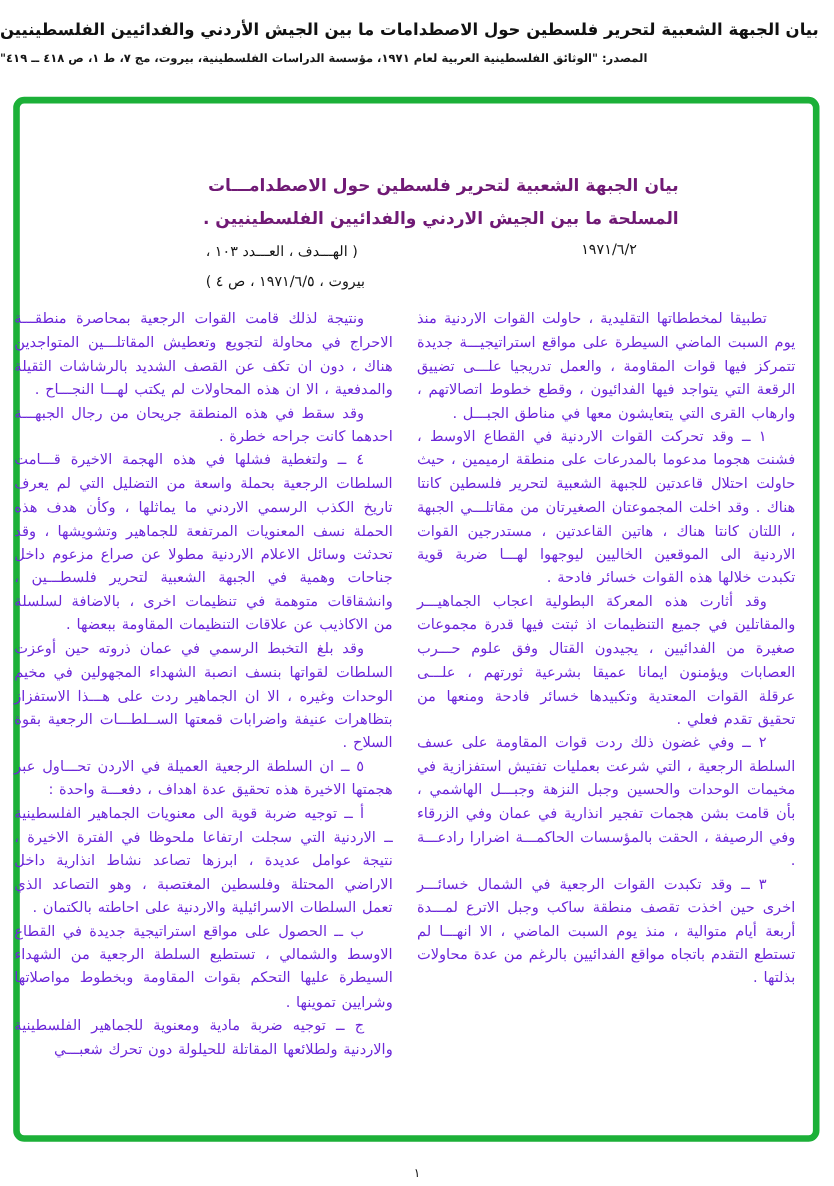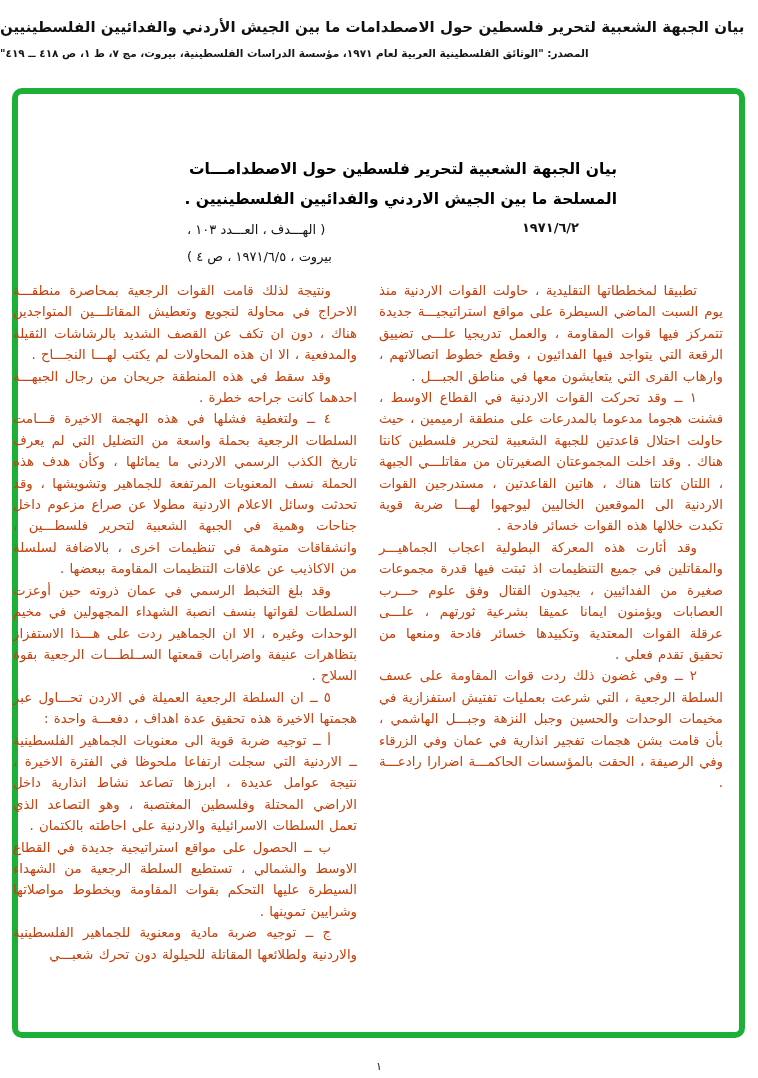--- a/index.html
+++ b/index.html
@@ -18,36 +18,36 @@
   .doc-header .h-source{font-size:10.5px;font-weight:bold;margin-top:9px;color:#161616;}
   
   .frame{
     position:absolute;left:12px;top:88px;width:733px;height:950px;
     box-sizing:border-box;border:6px solid #1cb038;border-radius:10px;
     background:#fff;
   }
   .title-block{
     position:absolute;top:60px;right:122px;width:450px;
     font-weight:bold;font-size:15.5px;line-height:30px;text-align:right;
-    color:#000000;
+    color:#701a75;
   }
   .date-line{position:absolute;top:122px;left:0;right:0;height:60px;font-size:13px;color:#141414;}
-  .doc-date{position:absolute;top:4px;right:160px;font-weight:700;}
+  .doc-date{position:absolute;top:4px;right:160px;font-weight:400;}
   .ref-block{position:absolute;top:0;right:372px;width:180px;text-align:left;line-height:27px;}
   .columns{
     position:absolute;top:186px;right:0;left:0;bottom:6px;
     padding:0 16px 0 14px;
     display:flex;gap:22px;direction:rtl;
   }
   .col{width:344px;flex:0 0 344px;}
   .col p{
     margin:0;padding:0;
     font-size:13.3px;line-height:21.4px;
     text-align:justify;text-indent:26px;
-    color:#c2410c;
+    color:#6d28d9;
     word-spacing:1px;
   }
   .page-num{
     position:absolute;top:1060px;left:0;right:0;
     text-align:center;font-size:11px;color:#111;
   }
 </style>
 </head>
 <body>
 
@@ -72,20 +72,21 @@
         <span>بيروت ، ١٩٧١/٦/٥ ، ص ٤ )</span>
       </span>
     </div>
 
     <div class="columns">
       <div class="col">
         <p>تطبيقا لمخططاتها التقليدية ، حاولت القوات الاردنية منذ يوم السبت الماضي السيطرة على مواقع استراتيجيـــة جديدة تتمركز فيها قوات المقاومة ، والعمل تدريجيا علـــى تضييق الرقعة التي يتواجد فيها الفدائيون ، وقطع خطوط اتصالاتهم ، وارهاب القرى التي يتعايشون معها في مناطق الجبـــل .</p>
         <p>١ ــ وقد تحركت القوات الاردنية في القطاع الاوسط ، فشنت هجوما مدعوما بالمدرعات على منطقة ارميمين ، حيث حاولت احتلال قاعدتين للجبهة الشعبية لتحرير فلسطين كانتا هناك . وقد اخلت المجموعتان الصغيرتان من مقاتلـــي الجبهة ، اللتان كانتا هناك ، هاتين القاعدتين ، مستدرجين القوات الاردنية الى الموقعين الخاليين ليوجهوا لهـــا ضربة قوية تكبدت خلالها هذه القوات خسائر فادحة .</p>
         <p>وقد أثارت هذه المعركة البطولية اعجاب الجماهيـــر والمقاتلين في جميع التنظيمات اذ ثبتت فيها قدرة مجموعات صغيرة من الفدائيين ، يجيدون القتال وفق علوم حـــرب العصابات ويؤمنون ايمانا عميقا بشرعية ثورتهم ، علـــى عرقلة القوات المعتدية وتكبيدها خسائر فادحة ومنعها من تحقيق تقدم فعلي .</p>
         <p>٢ ــ وفي غضون ذلك ردت قوات المقاومة على عسف السلطة الرجعية ، التي شرعت بعمليات تفتيش استفزازية في مخيمات الوحدات والحسين وجبل النزهة وجبـــل الهاشمي ، بأن قامت بشن هجمات تفجير انذارية في عمان وفي الزرقاء وفي الرصيفة ، الحقت بالمؤسسات الحاكمـــة اضرارا رادعـــة .</p>
+        <p>٣ ــ وقد تكبدت القوات الرجعية في الشمال خسائـــر اخرى حين اخذت تقصف منطقة ساكب وجبل الاترع لمـــدة أربعة أيام متوالية ، منذ يوم السبت الماضي ، الا انهـــا لم تستطع التقدم باتجاه مواقع الفدائيين بالرغم من عدة محاولات بذلتها .</p>
       </div>
       <div class="col">
         <p>ونتيجة لذلك قامت القوات الرجعية بمحاصرة منطقـــة الاحراج في محاولة لتجويع وتعطيش المقاتلـــين المتواجدين هناك ، دون ان تكف عن القصف الشديد بالرشاشات الثقيلة والمدفعية ، الا ان هذه المحاولات لم يكتب لهـــا النجـــاح .</p>
         <p>وقد سقط في هذه المنطقة جريحان من رجال الجبهـــة احدهما كانت جراحه خطرة .</p>
         <p>٤ ــ ولتغطية فشلها في هذه الهجمة الاخيرة قـــامت السلطات الرجعية بحملة واسعة من التضليل التي لم يعرف تاريخ الكذب الرسمي الاردني ما يماثلها ، وكأن هدف هذه الحملة نسف المعنويات المرتفعة للجماهير وتشويشها ، وقد تحدثت وسائل الاعلام الاردنية مطولا عن صراع مزعوم داخل جناحات وهمية في الجبهة الشعبية لتحرير فلسطـــين ، وانشقاقات متوهمة في تنظيمات اخرى ، بالاضافة لسلسلة من الاكاذيب عن علاقات التنظيمات المقاومة ببعضها .</p>
         <p>وقد بلغ التخبط الرسمي في عمان ذروته حين أوعزت السلطات لقواتها بنسف انصبة الشهداء المجهولين في مخيم الوحدات وغيره ، الا ان الجماهير ردت على هـــذا الاستفزاز بتظاهرات عنيفة واضرابات قمعتها الســلطـــات الرجعية بقوة السلاح .</p>
         <p>٥ ــ ان السلطة الرجعية العميلة في الاردن تحـــاول عبر هجمتها الاخيرة هذه تحقيق عدة اهداف ، دفعـــة واحدة :</p>
         <p>أ ــ توجيه ضربة قوية الى معنويات الجماهير الفلسطينية ــ الاردنية التي سجلت ارتفاعا ملحوظا في الفترة الاخيرة ، نتيجة عوامل عديدة ، ابرزها تصاعد نشاط انذارية داخل الاراضي المحتلة وفلسطين المغتصبة ، وهو التصاعد الذي تعمل السلطات الاسرائيلية والاردنية على احاطته بالكتمان .</p>
         <p>ب ــ الحصول على مواقع استراتيجية جديدة في القطاع الاوسط والشمالي ، تستطيع السلطة الرجعية من الشهداء السيطرة عليها التحكم بقوات المقاومة وبخطوط مواصلاتها وشرايين تموينها .</p>
         <p>ج ــ توجيه ضربة مادية ومعنوية للجماهير الفلسطينية والاردنية ولطلائعها المقاتلة للحيلولة دون تحرك شعبـــي</p>

